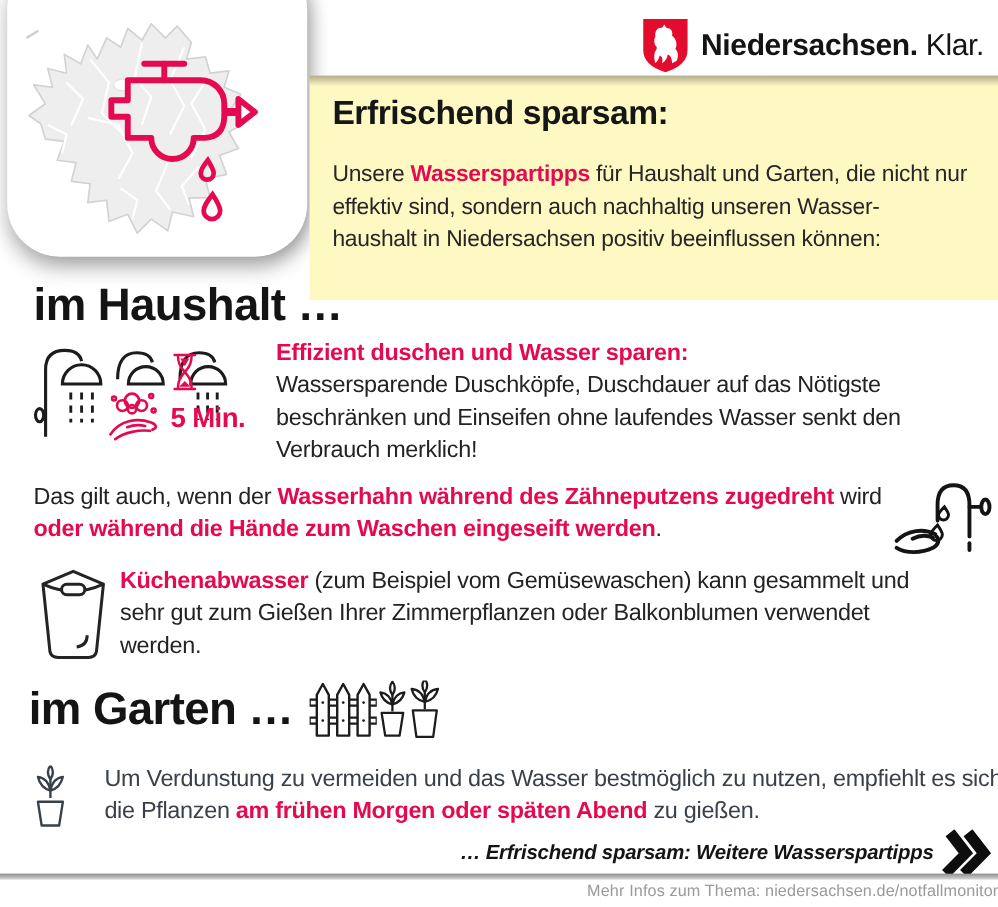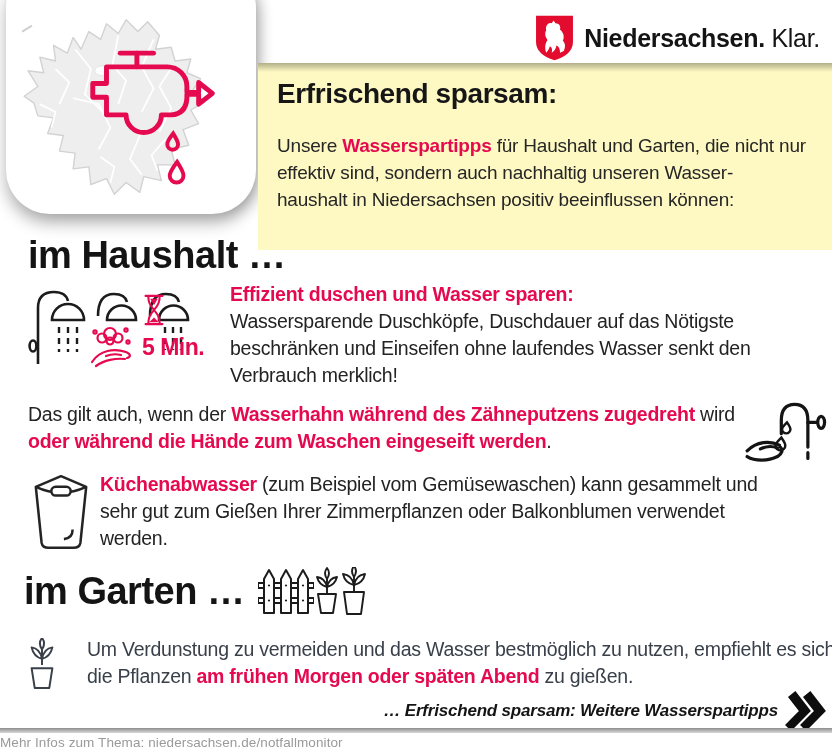--- a/index.html
+++ b/index.html
@@ -58,21 +58,21 @@
   .minwrap{position:absolute;left:142px;top:294px;width:70px;}
   .min-label{color:#e5094f;font-weight:700;font-size:23px;letter-spacing:-0.5px;margin-top:4px;}
   .tap-hand{left:743px;top:392px;}
   .bucket{left:30px;top:468px;}
   .sprout{left:26px;top:638px;}
 
   
   .teaser{right:54px;top:701px;font-size:17px;font-style:italic;font-weight:600;color:#141414;letter-spacing:-0.2px;margin-left:24px;}
   .chevrons{right:6px;top:691px;}
   .footer-bar{left:0;top:728px;width:832px;height:5px;background:linear-gradient(to bottom,#8d8d8d,#d8d8d8);}
-  .footer-info{left:0;top:735px;width:832px;text-align:left;font-size:13.5px;color:#9a9a9a;letter-spacing:0.1px;}
+  .footer-info{left:0;top:735px;width:832px;text-align:right;font-size:13.5px;color:#9a9a9a;letter-spacing:0.1px;}
 </style>
 </head>
 <body>
 
 <div class="abs map-card">
   <svg width="234" height="200" viewBox="0 0 234 204">
     <g fill="#eeeeee" stroke="#d2d2d2" stroke-width="1.4" stroke-linejoin="round">
       <path d="M18,95 8,88 22,78 12,62 28,64 24,48 40,52 38,36 52,44 58,28 66,40 74,22 86,30 92,14 104,24 112,10 124,22 134,12 146,26 142,40 158,38 162,52 178,50 174,64 188,70 180,82 192,94 178,102 186,116 170,122 176,138 158,142 162,158 144,158 148,174 130,170 126,186 112,176 100,188 92,172 76,178 74,160 58,162 60,146 44,144 48,128 32,126 38,110 22,108 Z"></path>
     </g>
     <g stroke="#ffffff" stroke-width="1.8" fill="none">

